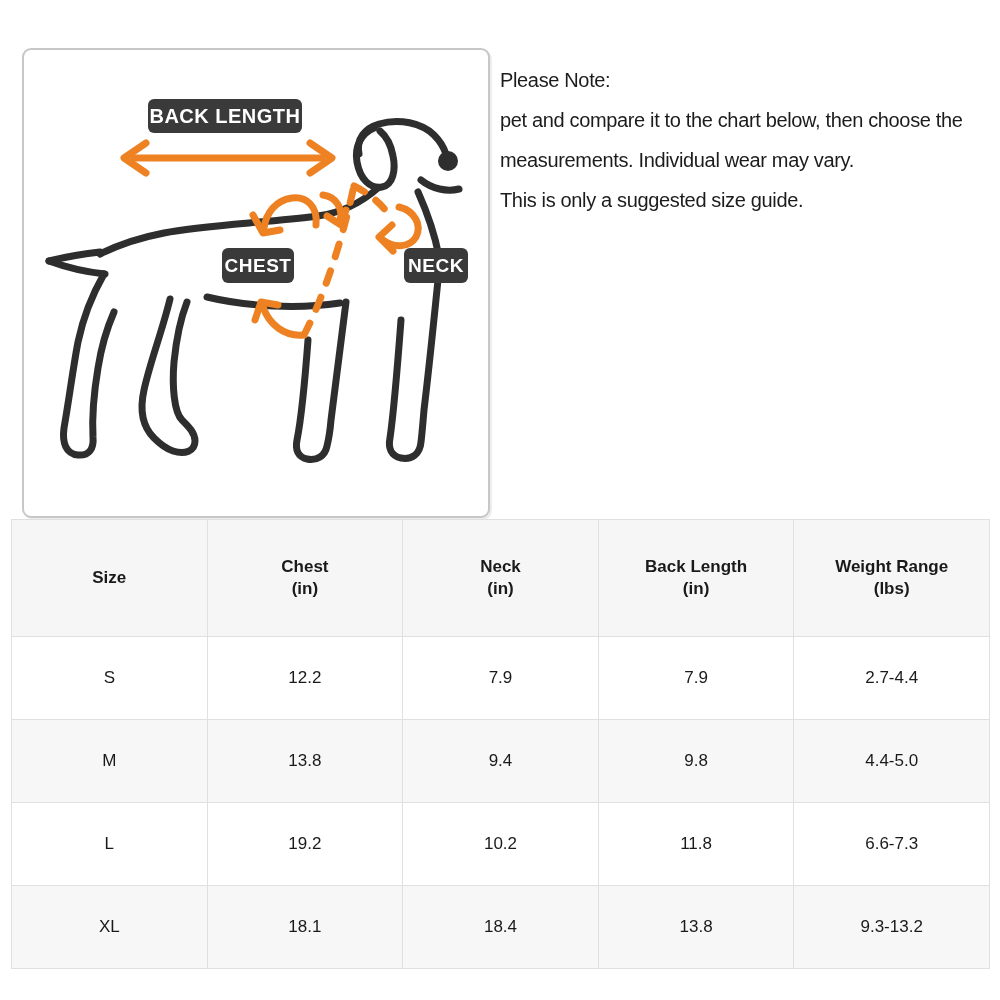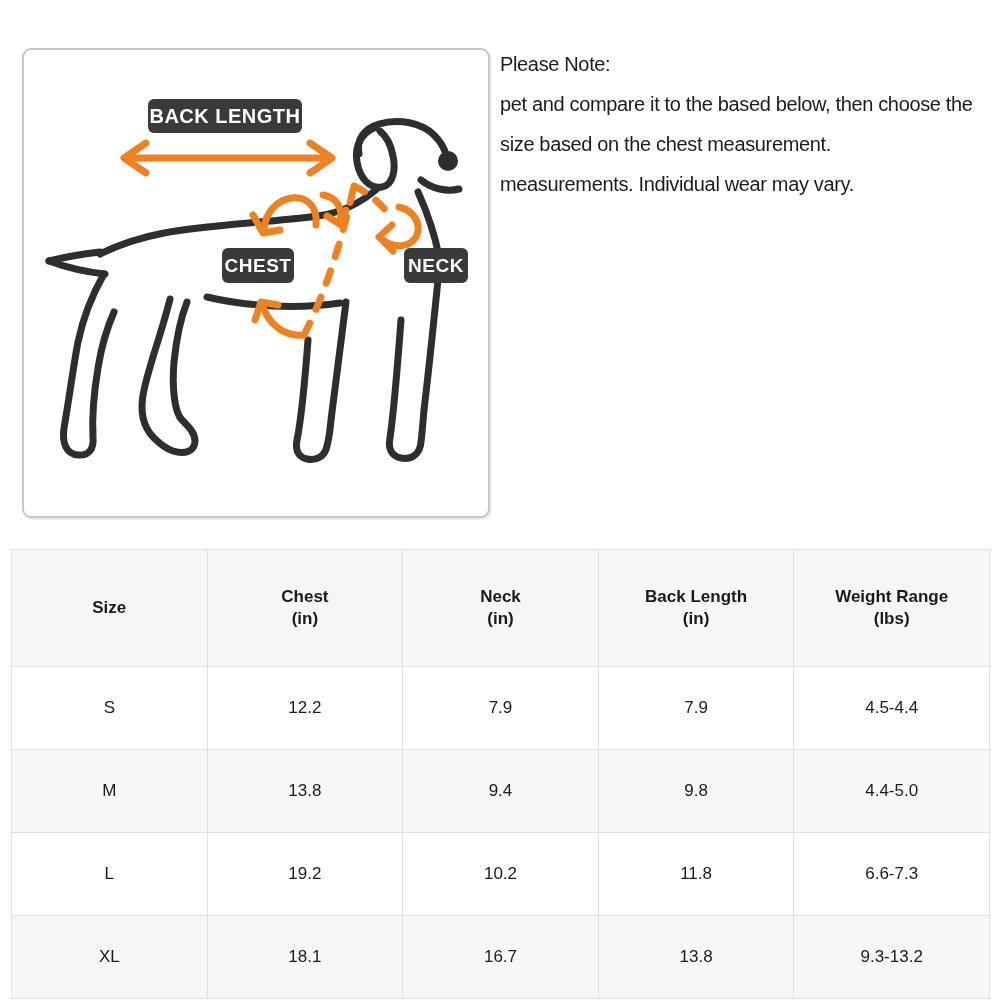--- a/index.html
+++ b/index.html
@@ -17,28 +17,28 @@
   .diagram-panel svg{position:absolute;left:0;top:0;}
   .measure-label{
     position:absolute;background:#3a3a3a;color:#ffffff;border-radius:6px;
     display:flex;align-items:center;justify-content:center;
     font-weight:bold;letter-spacing:0.5px;
   }
   .lbl-backlength{left:124px;top:49px;width:154px;height:34px;font-size:20px;}
   .lbl-chest{left:198px;top:198px;width:72px;height:35px;font-size:19px;}
   .lbl-neck{left:380px;top:198px;width:64px;height:35px;font-size:19px;}
   
-  .note{position:absolute;left:500px;top:44px;width:500px;}
+  .note{position:absolute;left:500px;top:60px;width:500px;}
   .note-line{
     font-size:20px;line-height:40px;white-space:nowrap;
     letter-spacing:-0.35px;color:#1c1c1c;
   }
   
   .size-table{
-    position:absolute;left:11px;top:549px;width:979px;
+    position:absolute;left:11px;top:519px;width:979px;
     border-collapse:collapse;table-layout:fixed;
   }
   .size-table th,.size-table td{
     border:1px solid #e0e0e0;text-align:center;vertical-align:middle;
     font-size:17px;color:#1a1a1a;padding:0;
   }
   .size-table th{height:116px;background:#f6f6f7;font-weight:bold;}
   .size-table td{height:82px;background:#ffffff;font-weight:normal;}
   .size-table tbody tr:nth-child(even) td{background:#f7f7f8;}
   .h-label,.h-unit{line-height:22px;font-weight:bold;}
@@ -93,23 +93,23 @@
   <div class="measure-label lbl-chest">
     <span>CHEST</span>
   </div>
   <div class="measure-label lbl-neck">
     <span>NECK</span>
   </div>
 </div>
 
 <div class="note">
   <div class="note-line">Please Note:</div>
-  <div class="note-line">pet and compare it to the based below, then choose the</div>
-  <div class="note-line">size based on the chest measurement.</div>
+  <div class="note-line">pet and compare it to the chart below, then choose the</div>
   <div class="note-line">measurements. Individual wear may vary.</div>
+  <div class="note-line">This is only a suggested size guide.</div>
 </div>
 
 <table class="size-table">
   <thead>
     <tr>
       <th>
         <div class="h-label">Size</div>
         <div class="h-unit"></div>
       </th>
       <th>
@@ -129,37 +129,37 @@
         <div class="h-unit">(lbs)</div>
       </th>
     </tr>
   </thead>
   <tbody>
     <tr>
       <td>S</td>
       <td>12.2</td>
       <td>7.9</td>
       <td>7.9</td>
-      <td>4.5-4.4</td>
+      <td>2.7-4.4</td>
     </tr>
     <tr>
       <td>M</td>
       <td>13.8</td>
       <td>9.4</td>
       <td>9.8</td>
       <td>4.4-5.0</td>
     </tr>
     <tr>
       <td>L</td>
       <td>19.2</td>
       <td>10.2</td>
       <td>11.8</td>
       <td>6.6-7.3</td>
     </tr>
     <tr>
       <td>XL</td>
       <td>18.1</td>
-      <td>16.7</td>
+      <td>18.4</td>
       <td>13.8</td>
       <td>9.3-13.2</td>
     </tr>
   </tbody>
 </table>
 
 </body></html>

